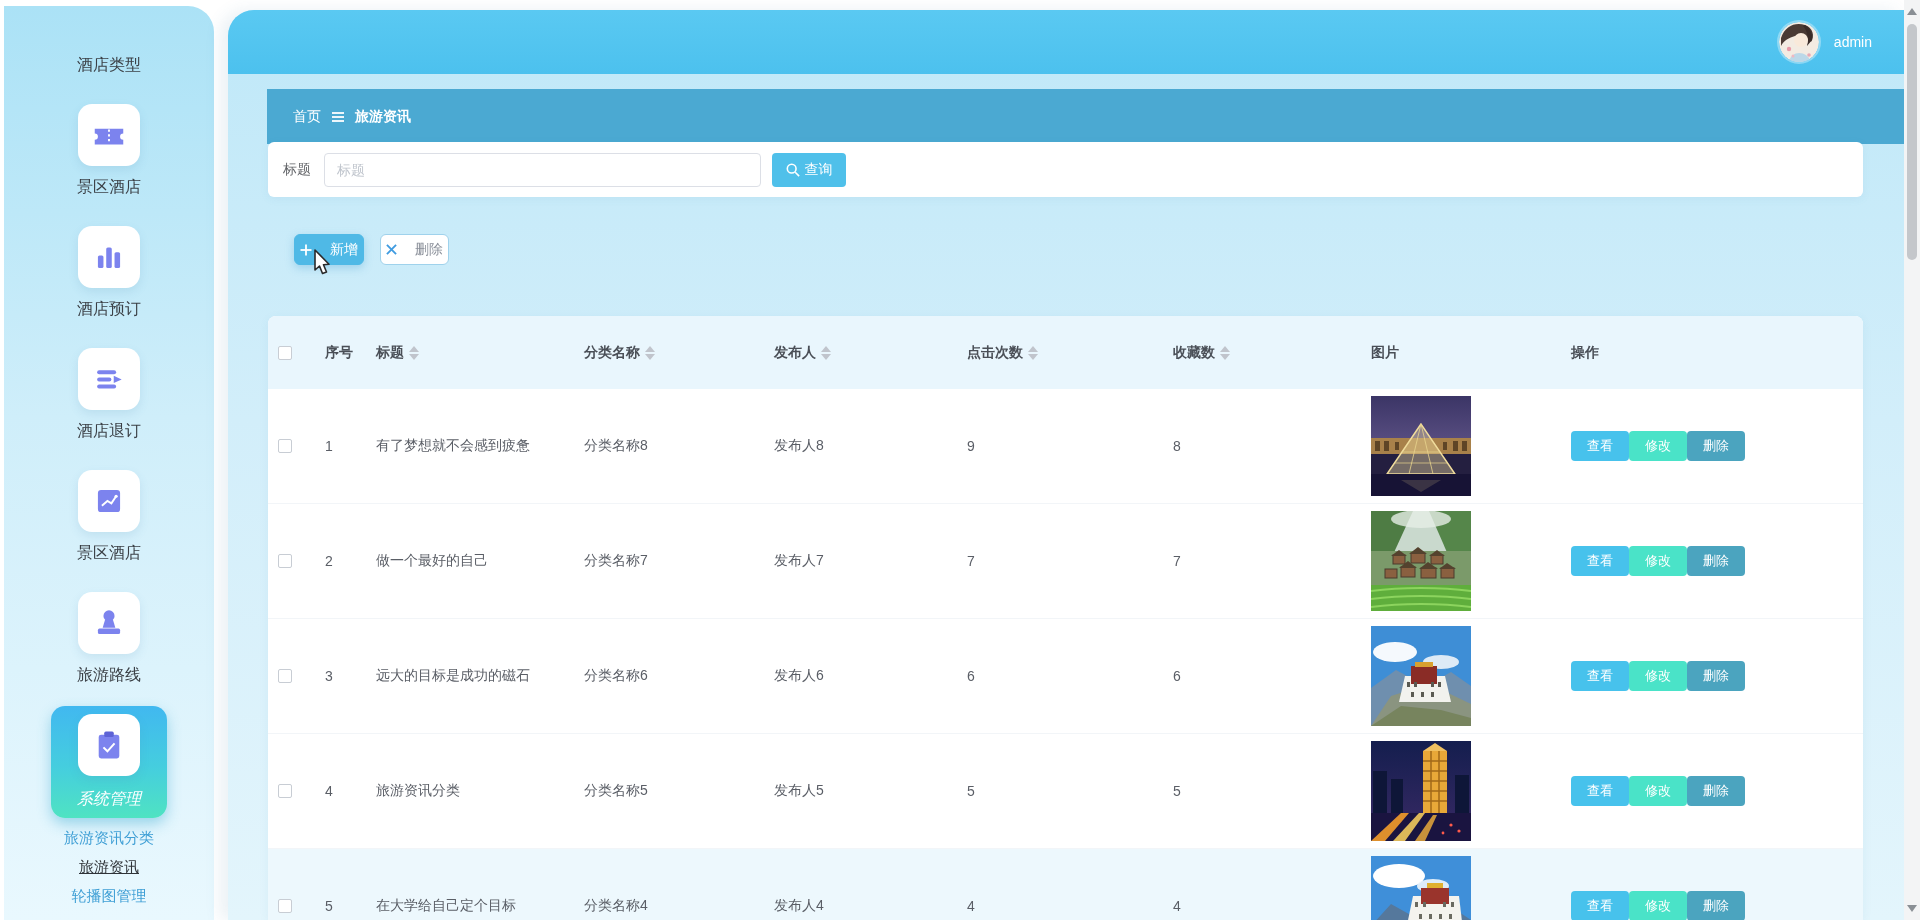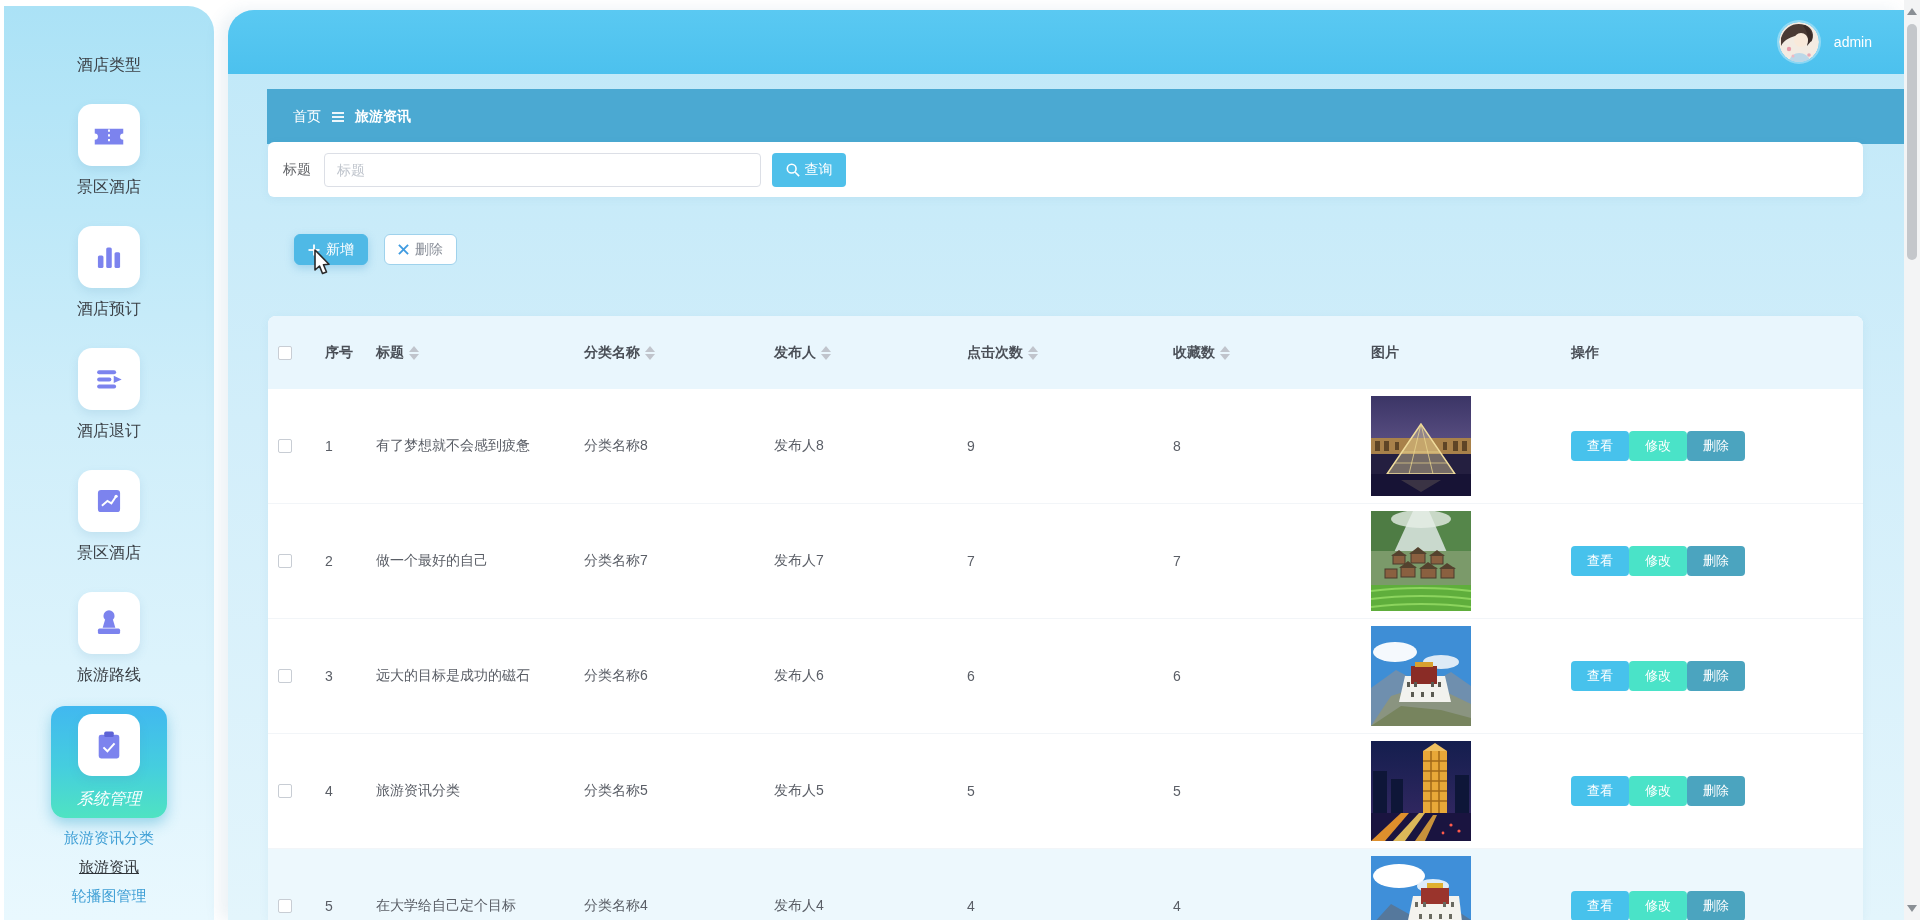--- a/index.html
+++ b/index.html
@@ -59,21 +59,21 @@
                  font-family:"Liberation Sans","DejaVu Sans",sans-serif; }
   .search-card input::placeholder { color:#bfc4cc; }
   .btn-query { margin-left:11px; width:74px; height:34px; border:none; border-radius:4px;
                background:#4FC0EA; color:#ffffff; font-size:14px; display:flex; align-items:center;
                justify-content:center; gap:5px; cursor:pointer;
                font-family:"Liberation Sans","DejaVu Sans",sans-serif; }
 
   
   .toolbar { position:absolute; left:66px; top:224px; display:flex; gap:16px; }
   .toolbar button { height:31px; border-radius:6px; font-size:14px; display:flex;
-               align-items:center; justify-content:center; gap:6px; cursor:pointer; padding:0 13px;
+               align-items:center; justify-content:center; gap:18px; cursor:pointer; padding:0 5px;
                font-family:"Liberation Sans","DejaVu Sans",sans-serif; }
   .btn-add { background:#4FB9E6; border:1px solid #4FB9E6; color:#ffffff;
              box-shadow:0 3px 8px rgba(70,160,210,.35); }
   .btn-del { background:#ffffff; border:1px solid #9fd2ec; color:#8a8f99; }
 
   
   .table-card { position:absolute; left:40px; top:306px; width:1595px; height:604px;
                 background:#ffffff; border-radius:8px 8px 0 0; overflow:hidden;
                 box-shadow:0 2px 10px rgba(80,140,180,.08); }
   .thead { display:flex; align-items:center; height:73px; background:#E9F6FD;

